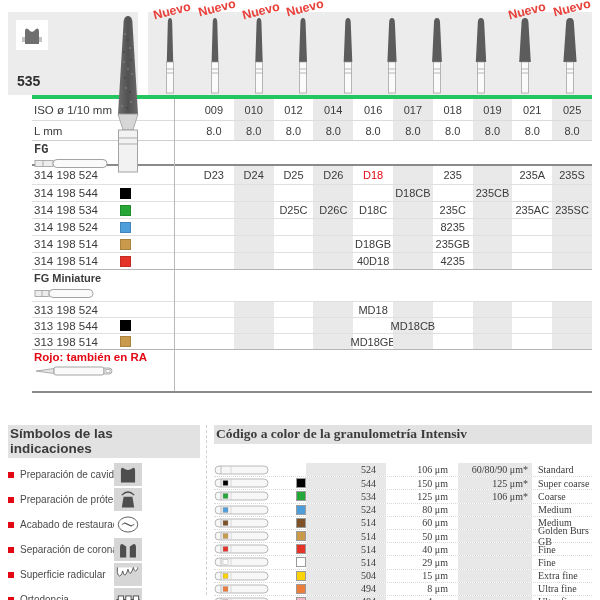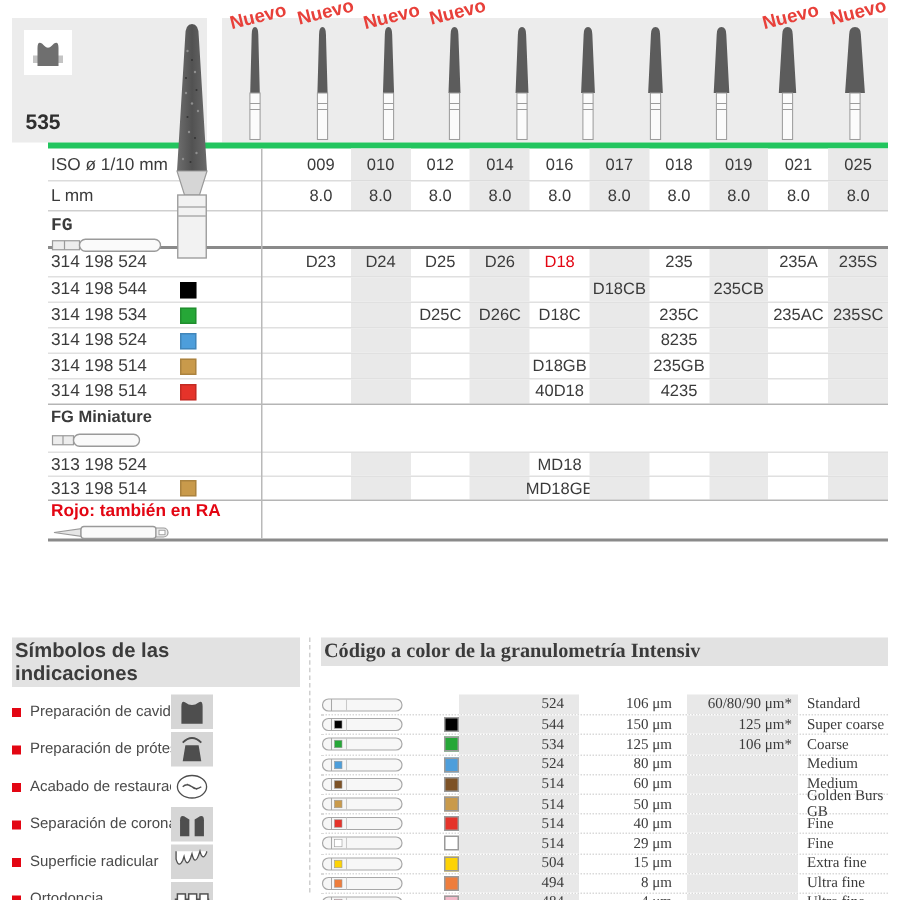--- a/index.html
+++ b/index.html
@@ -37,21 +37,21 @@
   .r-hdr  { height:24px; border-top:1px solid #cfcfcf; position:relative;font-family:Liberation Mono, monospace; }
   .r-hdr .hlabel { position:absolute; left:2px; top:2px; font-size:12px; font-weight:bold; }
   .r-hdr .hicon  { position:absolute; left:2px; top:16px; }
   .r-first { height:20px; border-top:2px solid #8a8a8a; }
   .r-thick { border-top:2px solid #8a8a8a; }
   .r-data { height:17px; border-top:1px solid #e0e0e0; }
   .r-mini { height:16px; border-top:1px solid #e0e0e0; }
   .r-mhdr { height:32px; border-top:1px solid #b5b5b5; position:relative; }
   .r-mhdr .hlabel { position:absolute; left:2px; top:2px; font-size:11px; font-weight:bold; }
   .r-mhdr .hicon  { position:absolute; left:2px; top:17px; }
-  .r-rojo { height:26px; border-top:1px solid #b5b5b5; position:relative; }
+  .r-rojo { height:42px; border-top:1px solid #b5b5b5; position:relative; }
   .r-rojo .hlabel { position:absolute; left:2px; top:1px; font-size:11.5px; font-weight:bold; color:#e30613; }
   .r-rojo .hicon { position:absolute; left:2px; top:14px; }
 
   
   .bottom { position:absolute; left:8px; top:425px; width:584px; height:170px; }
   .bsep { position:absolute; left:198px; top:0; bottom:0; border-left:1px dashed #cfcfcf; }
   .b-left { position:absolute; left:0; top:0; width:192px; }
   .sec-hdr { font-size:13.5px; font-weight:bold; color:#3b3b3b; background:#e2e2e2;
              padding:1px 4px 2px 2px; }
   .ind-item { position:relative; height:25px; display:flex; align-items:center; }
@@ -363,20 +363,35 @@
               <div class="cell"></div>
               <div class="cell sh"></div>
               <div class="cell">MD18</div>
               <div class="cell sh"></div>
               <div class="cell"></div>
               <div class="cell sh"></div>
               <div class="cell"></div>
               <div class="cell sh"></div>
             </div>
           </div>
+          <div class="row r-mini r-thick">
+            <div class="lbl">313 198 544<span class="sq" style="background: rgb(0, 0, 0);"></span></div>
+            <div class="cells">
+              <div class="cell"></div>
+              <div class="cell sh"></div>
+              <div class="cell"></div>
+              <div class="cell sh"></div>
+              <div class="cell"></div>
+              <div class="cell sh">MD18CB</div>
+              <div class="cell"></div>
+              <div class="cell sh"></div>
+              <div class="cell"></div>
+              <div class="cell sh"></div>
+            </div>
+          </div>
           <div class="row r-mini">
             <div class="lbl">313 198 514<span class="sq" style="background: rgb(201, 154, 75);"></span></div>
             <div class="cells">
               <div class="cell"></div>
               <div class="cell sh"></div>
               <div class="cell"></div>
               <div class="cell sh"></div>
               <div class="cell">MD18GB</div>
               <div class="cell sh"></div>
               <div class="cell"></div>

